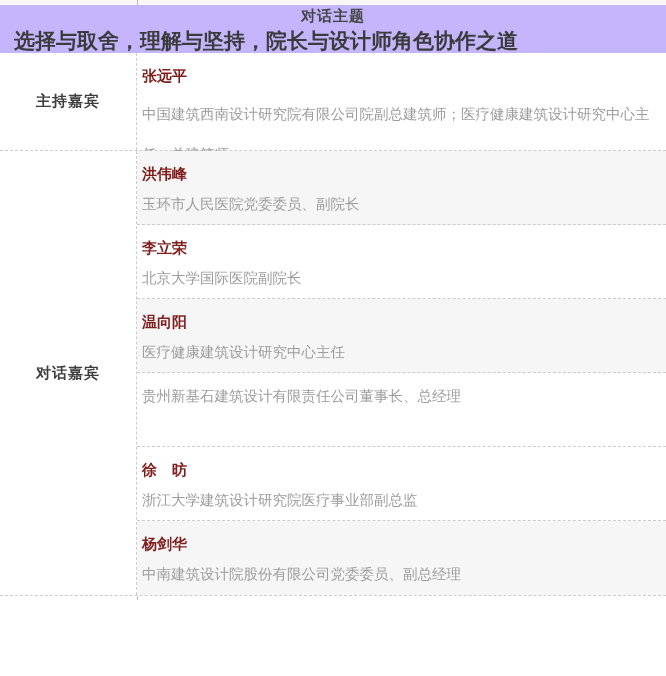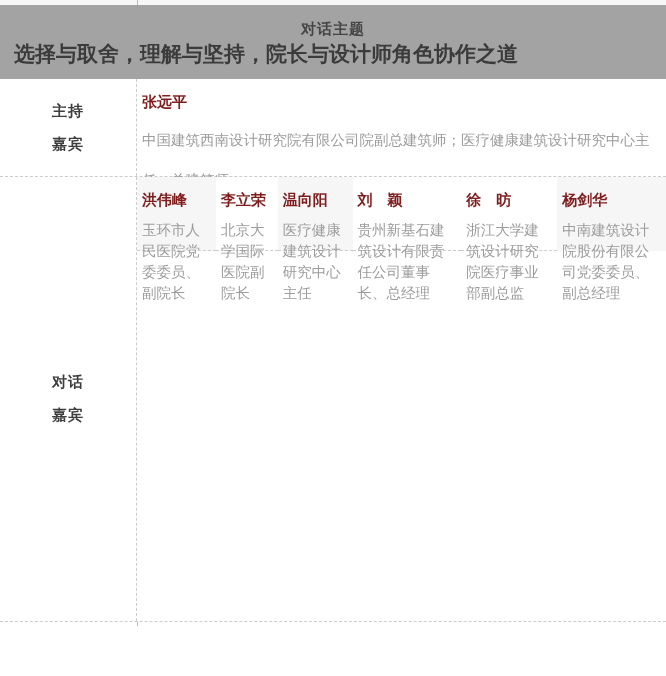--- a/index.html
+++ b/index.html
@@ -37,23 +37,22 @@
     align-items: center;
     justify-content: center;
     font-size: 15px;
     font-weight: 700;
     color: #404040;
     letter-spacing: 1px;
   }
   
   .topic-section {
     box-sizing: border-box;
-    height: 74px;
-    background: #a3a3a3;
-    padding-top: 13px;
+    height: 48px;
+    background: #c4b5fd;
   }
   .topic-label {
     text-align: center;
     font-size: 15px;
     font-weight: 700;
     color: #454545;
     line-height: 22px;
     letter-spacing: 1px;
   }
   .topic-text {
@@ -75,38 +74,38 @@
     box-sizing: border-box;
     height: 445px;
     border-bottom: 1px dashed #cccccc;
   }
   .role-cell {
     box-sizing: border-box;
     width: 137px;
     flex-shrink: 0;
     border-right: 1px dashed #cccccc;
     display: flex;
-    flex-direction: column;
+    flex-direction: row;
     align-items: center;
     justify-content: center;
     font-size: 15px;
     font-weight: 700;
     color: #3e3e3e;
     line-height: 33px;
     letter-spacing: 1px;
   }
   .person-cell {
     box-sizing: border-box;
     flex: 1;
     padding: 13px 10px 0 5px;
   }
   .guests-col {
     flex: 1;
     display: flex;
-    flex-direction: row;
+    flex-direction: column;
   }
   .guest-cell {
     box-sizing: border-box;
     height: 74px;
     border-bottom: 1px dashed #cccccc;
     padding: 13px 10px 0 5px;
     background: #ffffff;
   }
   .guest-cell.alt { background: #f6f6f6; }
   .guest-cell:last-child { border-bottom: none; }
@@ -177,21 +176,20 @@
       </div>
       <div class="guest-cell">
         <div class="person-name">李立荣</div>
         <div class="person-desc">北京大学国际医院副院长</div>
       </div>
       <div class="guest-cell alt">
         <div class="person-name">温向阳</div>
         <div class="person-desc">医疗健康建筑设计研究中心主任</div>
       </div>
       <div class="guest-cell">
-        <div class="person-name">刘　颖</div>
         <div class="person-desc">贵州新基石建筑设计有限责任公司董事长、总经理</div>
       </div>
       <div class="guest-cell">
         <div class="person-name">徐　昉</div>
         <div class="person-desc">浙江大学建筑设计研究院医疗事业部副总监</div>
       </div>
       <div class="guest-cell alt">
         <div class="person-name">杨剑华</div>
         <div class="person-desc">中南建筑设计院股份有限公司党委委员、副总经理</div>
       </div>

